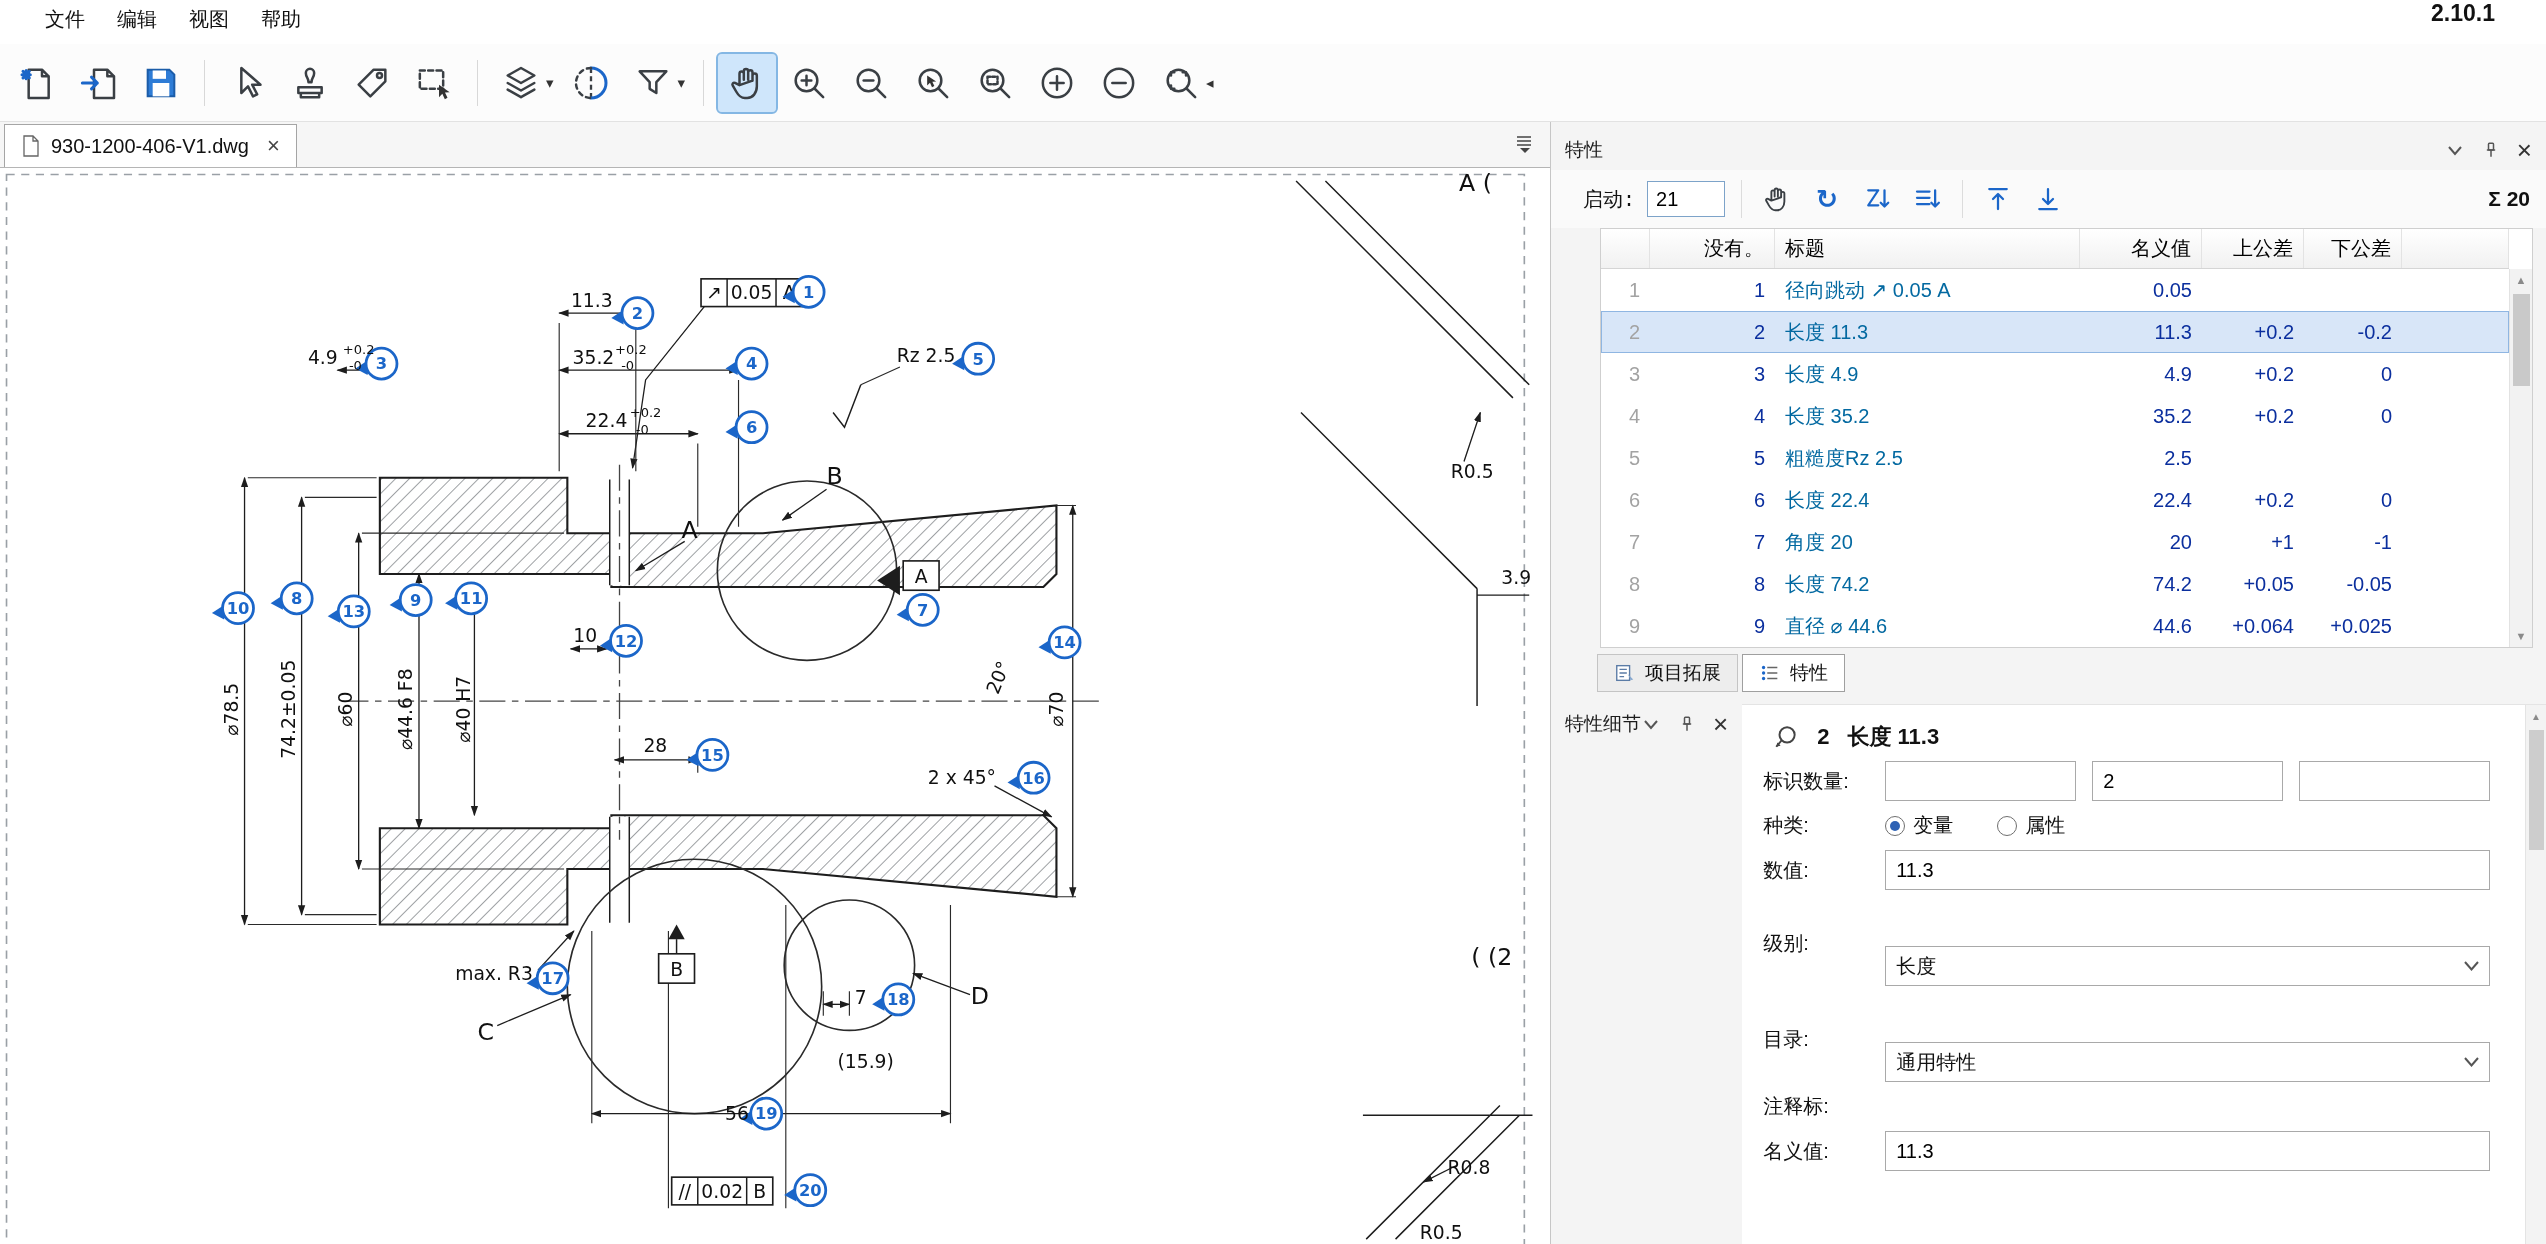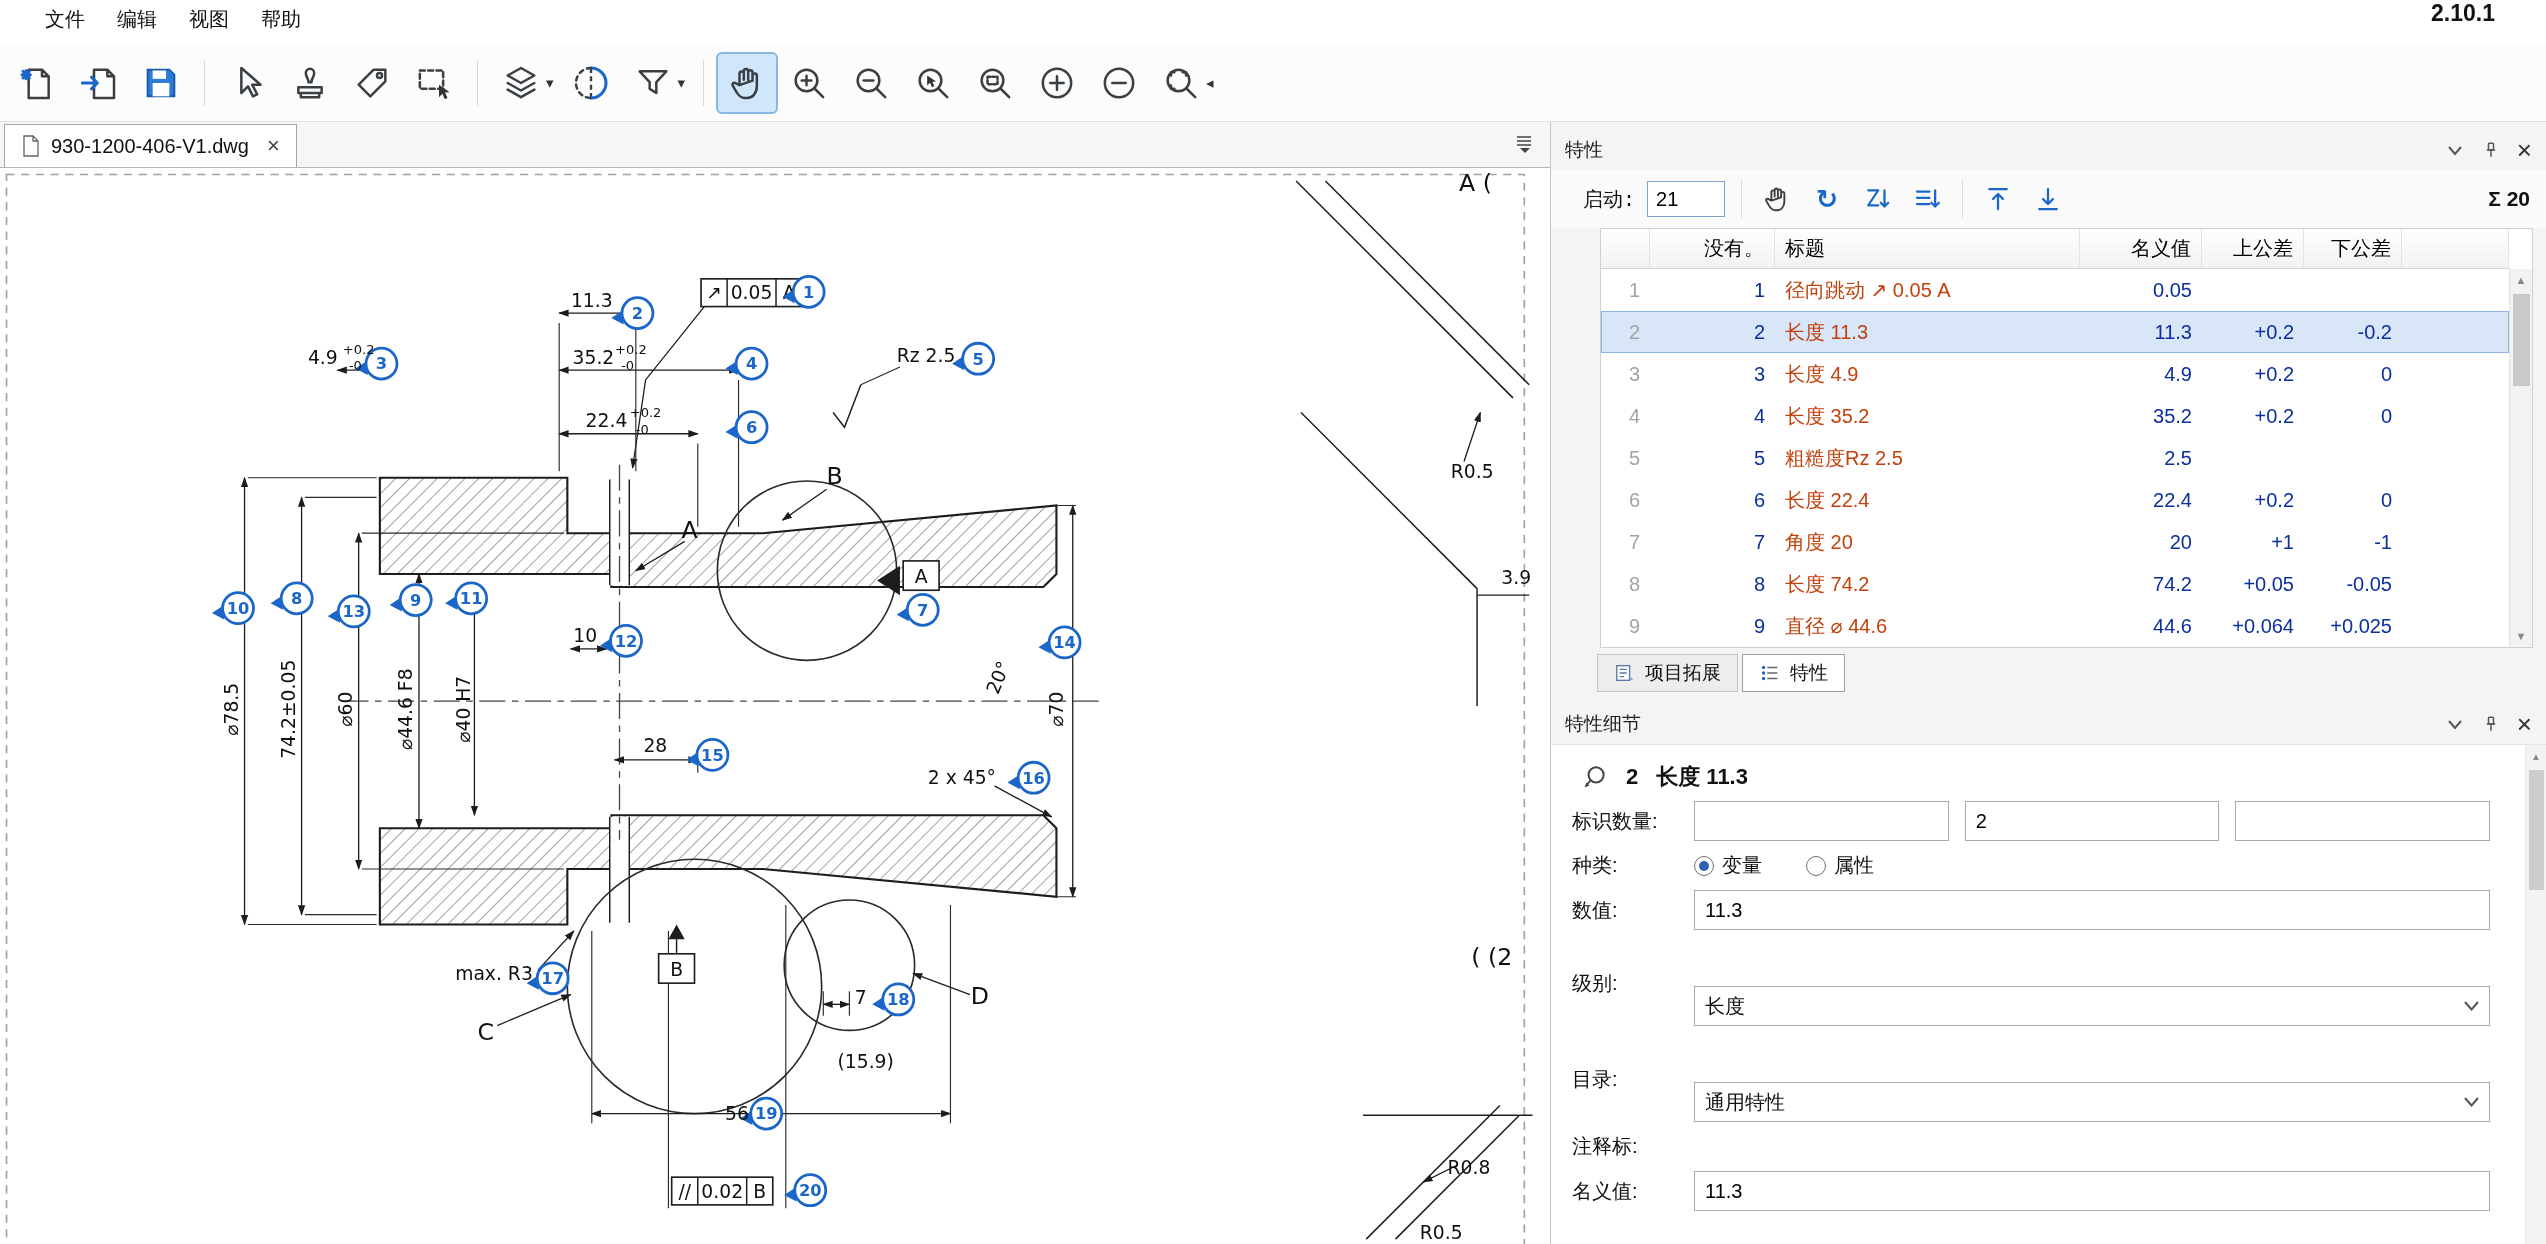--- a/index.html
+++ b/index.html
@@ -65,36 +65,36 @@
   .sum { margin-left:auto; font-weight:bold; font-size:21px; }
 
   .props-table { margin:0 13px 0 49px; background:#fff; border:1px solid #cfcfcf; position:relative; padding-right:23px; }
   .trow, .thead-row { display:grid; grid-template-columns:49px 125px 305px 122px 102px 98px 1fr; align-items:center; height:42px; }
   .thead-row { height:40px; background:linear-gradient(#ffffff,#f1f1f1); border-bottom:1px solid #d5d5d5; font-size:19px; color:#000; }
   .thead-row .tc { border-right:1px solid #e3e3e3; height:100%; display:flex; align-items:center; }
   .tc { padding:0 10px; white-space:nowrap; overflow:hidden; font-size:20px; }
   .h-no,.h-nominal,.h-upper,.h-lower { justify-content:flex-end; }
   .c-idx { color:#a3a3a3; text-align:right; }
   .c-no { text-align:right; color:#0b2f9e; }
-  .c-title { color:#c2410c; }
+  .c-title { color:#0369a1; }
   .c-nominal,.c-upper,.c-lower { text-align:right; color:#0b2f9e; }
   .trow.selected { background:#d8e6f8; box-shadow:inset 0 0 0 1px #8fb6e2; }
 
   .table-scrollbar { position:absolute; right:0; top:40px; bottom:0; width:23px; background:#f2f2f2; border-left:1px solid #e2e2e2;
     display:flex; flex-direction:column; align-items:center; font-size:11px; color:#8a8a8a; }
   .sb-btn { height:22px; display:flex; align-items:center; justify-content:center; width:100%; }
   .sb-thumb { width:17px; height:92px; background:#c9c9c9; margin-top:3px; }
   .sb-fill { flex:1; }
 
   .panel-tabs { height:52px; display:flex; gap:4px; padding:6px 10px 0 46px; }
   .ptab { display:flex; align-items:center; gap:9px; padding:0 16px; border:1px solid #c4c4c4; background:#ededed; font-size:19px; height:38px; }
   .ptab.selected { background:#fff; border-color:#9f9f9f; }
   .ptab svg { width:22px; height:22px; }
 
-  .details-panel { flex:1; display:flex; flex-direction:column; margin-top:4px; }
+  .details-panel { flex:1; display:flex; flex-direction:row; margin-top:4px; }
   .details-body { background:#fff; flex:1; position:relative; padding:8px 56px 0 21px; border-top:1px solid #e4e4e4; }
   .item-header { display:flex; align-items:center; gap:18px; height:48px; font-size:22px; font-weight:bold; padding-left:10px; }
   .item-header svg { width:26px; height:26px; }
   .form-row { display:flex; align-items:center; margin-bottom:11px; }
   .form-label { width:122px; flex:none; font-size:20px; }
   .form-controls { flex:1; display:flex; gap:16px; align-items:center; }
   input.field { height:40px; border:1px solid #a9a9a9; font-size:20px; padding:0 10px; background:#fff; width:100%; font-family:inherit; }
   .combo { position:relative; height:40px; border:1px solid #a9a9a9; background:#fff; display:flex; align-items:center;
     padding:0 40px 0 10px; font-size:20px; width:100%;margin-top:45px; }
   .combo-arrow { position:absolute; right:0; top:0; width:36px; height:100%; display:flex; align-items:center; justify-content:center; }

